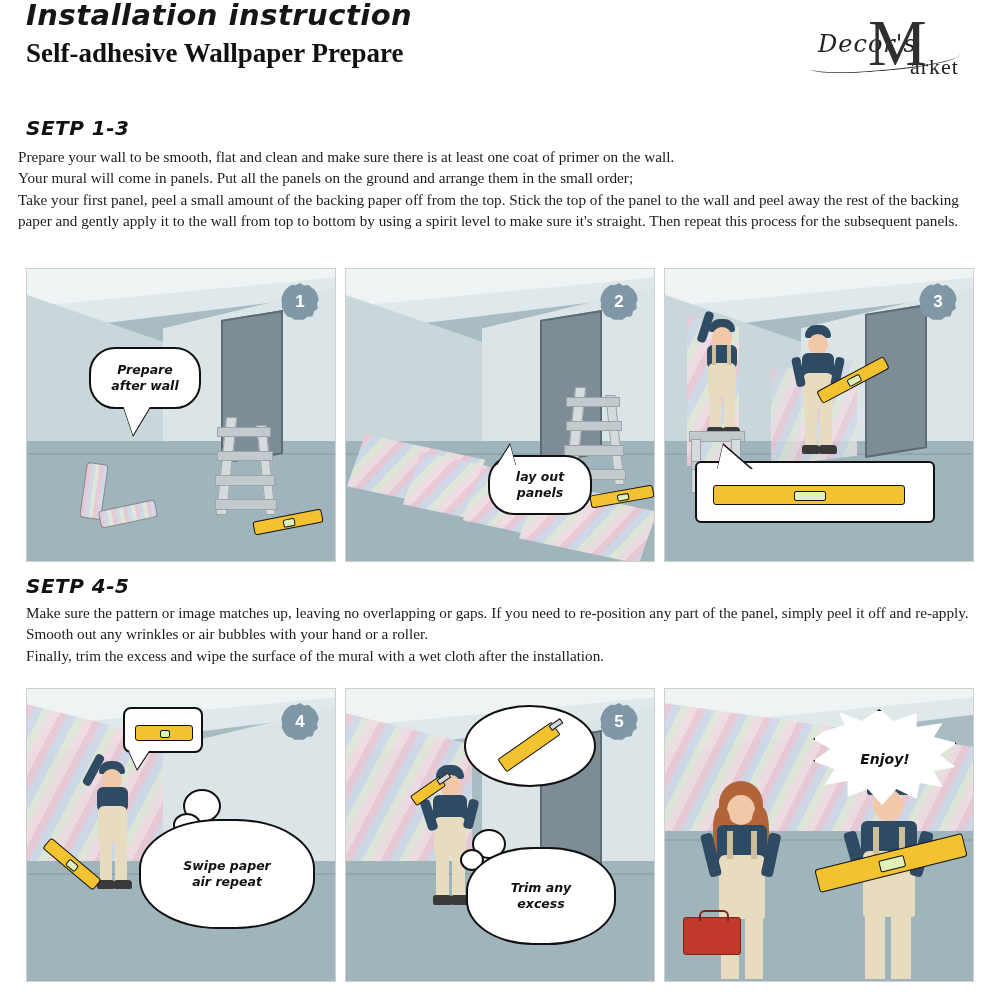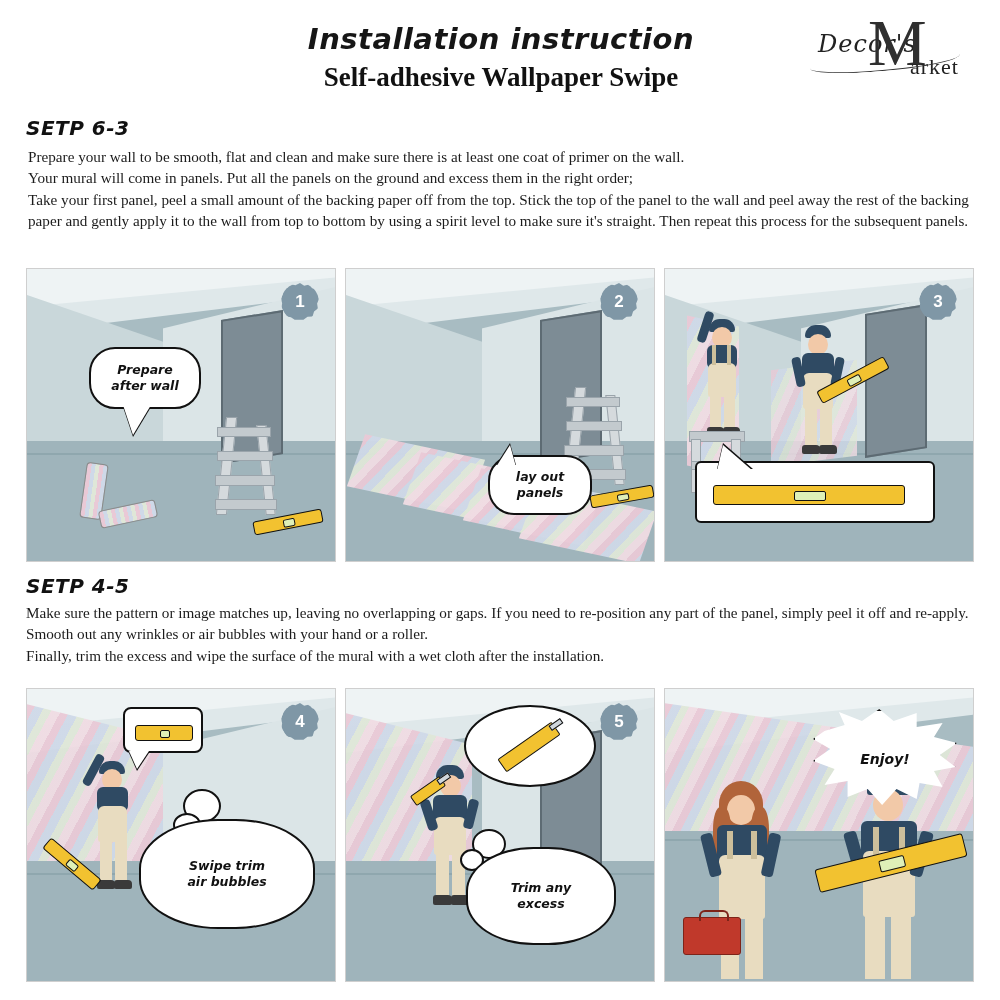--- a/index.html
+++ b/index.html
@@ -7,21 +7,21 @@
     width:1000px;height:1000px;
     background:#ffffff;
     font-family:"Liberation Serif", serif;
     color:#1a1a1a;
     overflow:hidden;
     position:relative;
   }
   .page{position:relative;width:1000px;height:1000px;}
 
   
-  .header{position:absolute;left:26px;top:24px;width:950px;text-align:center;}
+  .header{position:absolute;left:26px;top:0;width:950px;}
   .title-main{
     font-family:"DejaVu Sans", sans-serif;
     font-style:italic;font-weight:bold;
     font-size:29px;letter-spacing:.5px;
     color:#161616;
     line-height:1.1;
   }
   .title-sub{
     font-family:"Liberation Serif", serif;
     font-weight:bold;font-size:27px;
@@ -207,36 +207,36 @@
   .knife{position:absolute;background:#f2c230;border:1.2px solid #111;border-radius:2px;transform:rotate(-35deg);}
   .knife::after{content:"";position:absolute;right:-10px;top:1px;width:12px;height:4px;background:#cfd6dc;border:1px solid #111;}
 </style>
 </head>
 <body>
 
 <div class="page">
 
   <div class="header">
     <div class="title-main">Installation instruction</div>
-    <div class="title-sub">Self-adhesive  Wallpaper Swipe</div>
+    <div class="title-sub">Self-adhesive  Wallpaper Prepare</div>
   </div>
 
   <div class="brand">
     <div class="decors">Decor's</div>
     <div class="bigM">M</div>
     <div class="arket">arket</div>
     <div class="swoosh"></div>
   </div>
 
   <div style="position:absolute;left:26px;top:116px;width:950px;">
-    <div class="step-head">SETP 6-3</div>
-  </div>
-  <div class="body-text" style="position:absolute;left:28px;top:146px;width:948px;font-family:Liberation Serif, serif;">
+    <div class="step-head">SETP 1-3</div>
+  </div>
+  <div class="body-text" style="position:absolute;left:18px;top:146px;width:948px;font-family:Liberation Serif, serif;">
     <p>Prepare your wall to be smooth, flat and clean and make sure there is at least one coat of primer on the wall.</p>
-    <p>Your mural will come in panels. Put all the panels on the ground and excess them in the right order;</p>
+    <p>Your mural will come in panels. Put all the panels on the ground and arrange them in the small order;</p>
     <p>Take your first panel, peel a small amount of the backing paper off from the top. Stick the top of the panel to the wall and peel away the rest of the backing paper and gently apply it to the wall from top to bottom by using a spirit level to make sure it's straight. Then repeat this process for the subsequent panels.</p>
   </div>
 
   <div class="row" style="top:268px;">
 
     <div class="panel">
       <div class="room-bg"></div>
       <div class="ceiling"></div>
       <div class="ceiling2"></div>
       <div class="wall-left"></div>
@@ -397,22 +397,22 @@
 
       <div class="bubble" style="left:96px;top:18px;width:80px;height:46px;border-radius:8px;">
         <div class="level" style="left:10px;top:16px;width:56px;height:14px;"></div>
       </div>
       <div style="position:absolute;left:102px;top:62px;width:0;height:0;border-left:8px solid transparent;border-right:12px solid transparent;border-top:18px solid #fff;filter:drop-shadow(0 2px 0 #111);"></div>
 
       <div class="cloud" style="left:156px;top:100px;width:34px;height:30px;"></div>
       <div class="cloud" style="left:146px;top:124px;width:24px;height:20px;"></div>
       <div class="cloud-box" style="left:112px;top:130px;width:176px;height:110px;">
         <div>
-          <div>Swipe trim</div>
-          <div>air bubbles</div>
+          <div>Swipe paper</div>
+          <div>air repeat</div>
         </div>
       </div>
 
       <div class="badge">4</div>
     </div>
 
     <div class="panel">
       <div class="room-bg"></div>
       <div class="ceiling"></div>
       <div class="ceiling2"></div>

